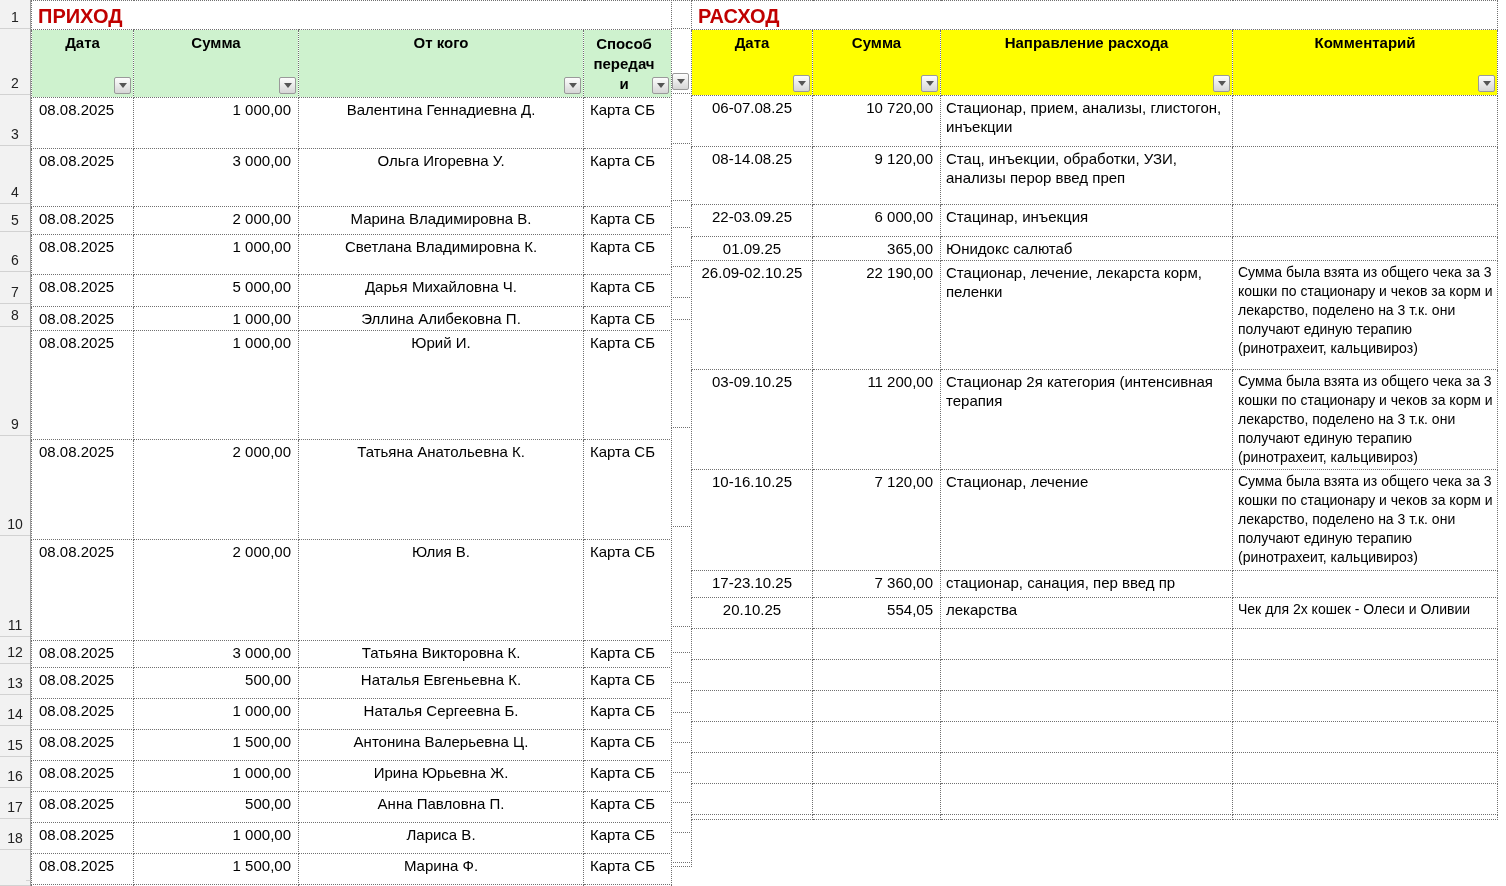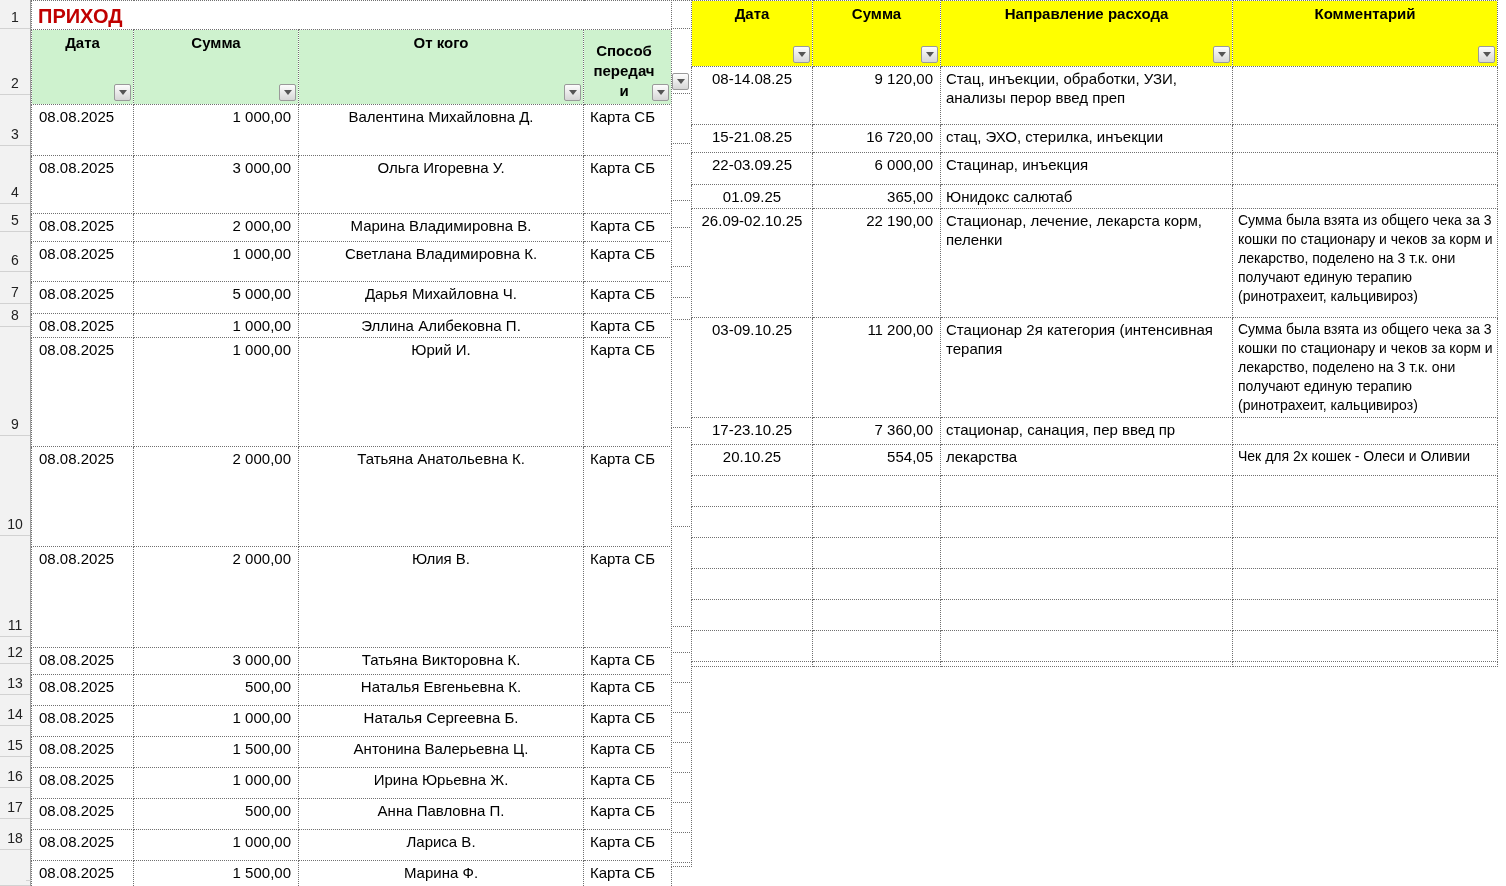--- a/index.html
+++ b/index.html
@@ -19,21 +19,21 @@
   td { border:1px dotted #707070; vertical-align:top; overflow:hidden;
        font-size:15px; line-height:19px; color:#000; cursor:cell; }
 
   td.title-cell { font-weight:bold; font-size:20px; line-height:26px; color:#C00000;
                   padding:1px 0 0 6px; vertical-align:middle; }
 
   tr.header-row td { font-weight:bold; text-align:center; position:relative;
                      padding:3px 20px; line-height:20px; }
   #income-table tr.header-row td { background:#CEF2CE; }
   #expense-table tr.header-row td { background:#FFFF00; }
-  #income-table tr.header-row td:nth-child(4) { padding:11px 13px 3px 6px; overflow-wrap:break-word;text-align:center; }
+  #income-table tr.header-row td:nth-child(4) { padding:4px 13px 3px 6px; overflow-wrap:break-word;text-align:center; }
 
   .dd-btn { position:absolute; right:2px; bottom:3px; width:17px; height:17px;
             box-sizing:border-box; background:linear-gradient(#fdfdfd,#d6d6d6);
             border:1px solid #9a9a9a; border-radius:2px;
             display:flex; align-items:center; justify-content:center; cursor:pointer; }
   .dd-arrow { width:0; height:0; border-left:4px solid transparent;
               border-right:4px solid transparent; border-top:5px solid #555; }
 
   .c-date    { text-align:left;  padding:2px 2px 2px 7px; }
   .c-amount  { text-align:right; padding:2px 7px 2px 2px; }
@@ -139,21 +139,21 @@
           <td><span class="hlabel">От кого</span><span class="dd-btn">
               <span class="dd-arrow"></span>
             </span></td>
           <td><span class="hlabel">Способ передачи</span><span class="dd-btn">
               <span class="dd-arrow"></span>
             </span></td>
         </tr>
     <tr style="height: 51px;">
           <td class="c-date">08.08.2025</td>
           <td class="c-amount">1 000,00</td>
-          <td class="c-from">Валентина Михайловна Д.</td>
+          <td class="c-from">Валентина Геннадиевна Д.</td>
           <td class="c-method">Карта СБ</td>
         </tr>
         <tr style="height: 58px;">
           <td class="c-date">08.08.2025</td>
           <td class="c-amount">3 000,00</td>
           <td class="c-from">Ольга Игоревна У.</td>
           <td class="c-method">Карта СБ</td>
         </tr>
         <tr style="height: 28px;">
           <td class="c-date">08.08.2025</td>
@@ -282,44 +282,49 @@
     </div>
 
   <table class="grid" id="expense-table" style="left:691px; width:806px;">
     <colgroup id="expense-cols">
         <col style="width: 121px;">
         <col style="width: 128px;">
         <col style="width: 292px;">
         <col style="width: 265px;">
       </colgroup>
     <tbody id="expense-body">
+      <tr class="title-row" style="height:29px">
+        <td class="title-cell" colspan="4">
+          <span>РАСХОД</span>
+        </td>
+      </tr>
       <tr class="header-row" style="height:66px" id="expense-header">
           <td><span class="hlabel">Дата</span><span class="dd-btn">
               <span class="dd-arrow"></span>
             </span></td>
           <td><span class="hlabel">Сумма</span><span class="dd-btn">
               <span class="dd-arrow"></span>
             </span></td>
           <td><span class="hlabel">Направление расхода</span><span class="dd-btn">
               <span class="dd-arrow"></span>
             </span></td>
           <td><span class="hlabel">Комментарий</span><span class="dd-btn">
               <span class="dd-arrow"></span>
             </span></td>
+        </tr>
+    <tr style="height: 51px;">
+          <td class="c-rdate">06-07.08.25</td>
+          <td class="c-amount">10 720,00</td>
+          <td class="c-direction">Стационар, прием, анализы, глистогон, инъекции</td>
+          <td class="c-comment"></td>
         </tr>
         <tr style="height: 58px;">
           <td class="c-rdate">08-14.08.25</td>
           <td class="c-amount">9 120,00</td>
           <td class="c-direction">Стац, инъекции, обработки, УЗИ, анализы перор введ преп</td>
-          <td class="c-comment"></td>
-        </tr>
-        <tr style="height: 28px;">
-          <td class="c-rdate">15-21.08.25</td>
-          <td class="c-amount">16 720,00</td>
-          <td class="c-direction">стац, ЭХО, стерилка, инъекции</td>
           <td class="c-comment"></td>
         </tr>
         <tr style="height: 32px;">
           <td class="c-rdate">22-03.09.25</td>
           <td class="c-amount">6 000,00</td>
           <td class="c-direction">Стацинар, инъекция</td>
           <td class="c-comment"></td>
         </tr>
         <tr style="height: 23px;">
           <td class="c-rdate">01.09.25</td>
@@ -332,20 +337,26 @@
           <td class="c-amount">22 190,00</td>
           <td class="c-direction">Стационар, лечение, лекарста корм, пеленки</td>
           <td class="c-comment">Сумма была взята из общего чека за 3 кошки по стационару и чеков за корм и лекарство, поделено на 3 т.к. они получают единую терапию (ринотрахеит, кальцивироз)</td>
         </tr>
         <tr style="height: 100px;">
           <td class="c-rdate">03-09.10.25</td>
           <td class="c-amount">11 200,00</td>
           <td class="c-direction">Стационар 2я категория (интенсивная терапия</td>
           <td class="c-comment">Сумма была взята из общего чека за 3 кошки по стационару и чеков за корм и лекарство, поделено на 3 т.к. они получают единую терапию (ринотрахеит, кальцивироз)</td>
         </tr>
+        <tr style="height: 101px;">
+          <td class="c-rdate">10-16.10.25</td>
+          <td class="c-amount">7 120,00</td>
+          <td class="c-direction">Стационар, лечение</td>
+          <td class="c-comment">Сумма была взята из общего чека за 3 кошки по стационару и чеков за корм и лекарство, поделено на 3 т.к. они получают единую терапию (ринотрахеит, кальцивироз)</td>
+        </tr>
         <tr style="height: 27px;">
           <td class="c-rdate">17-23.10.25</td>
           <td class="c-amount">7 360,00</td>
           <td class="c-direction">стационар, санация, пер введ пр</td>
           <td class="c-comment"></td>
         </tr>
         <tr style="height: 31px;">
           <td class="c-rdate">20.10.25</td>
           <td class="c-amount">554,05</td>
           <td class="c-direction">лекарства</td>

